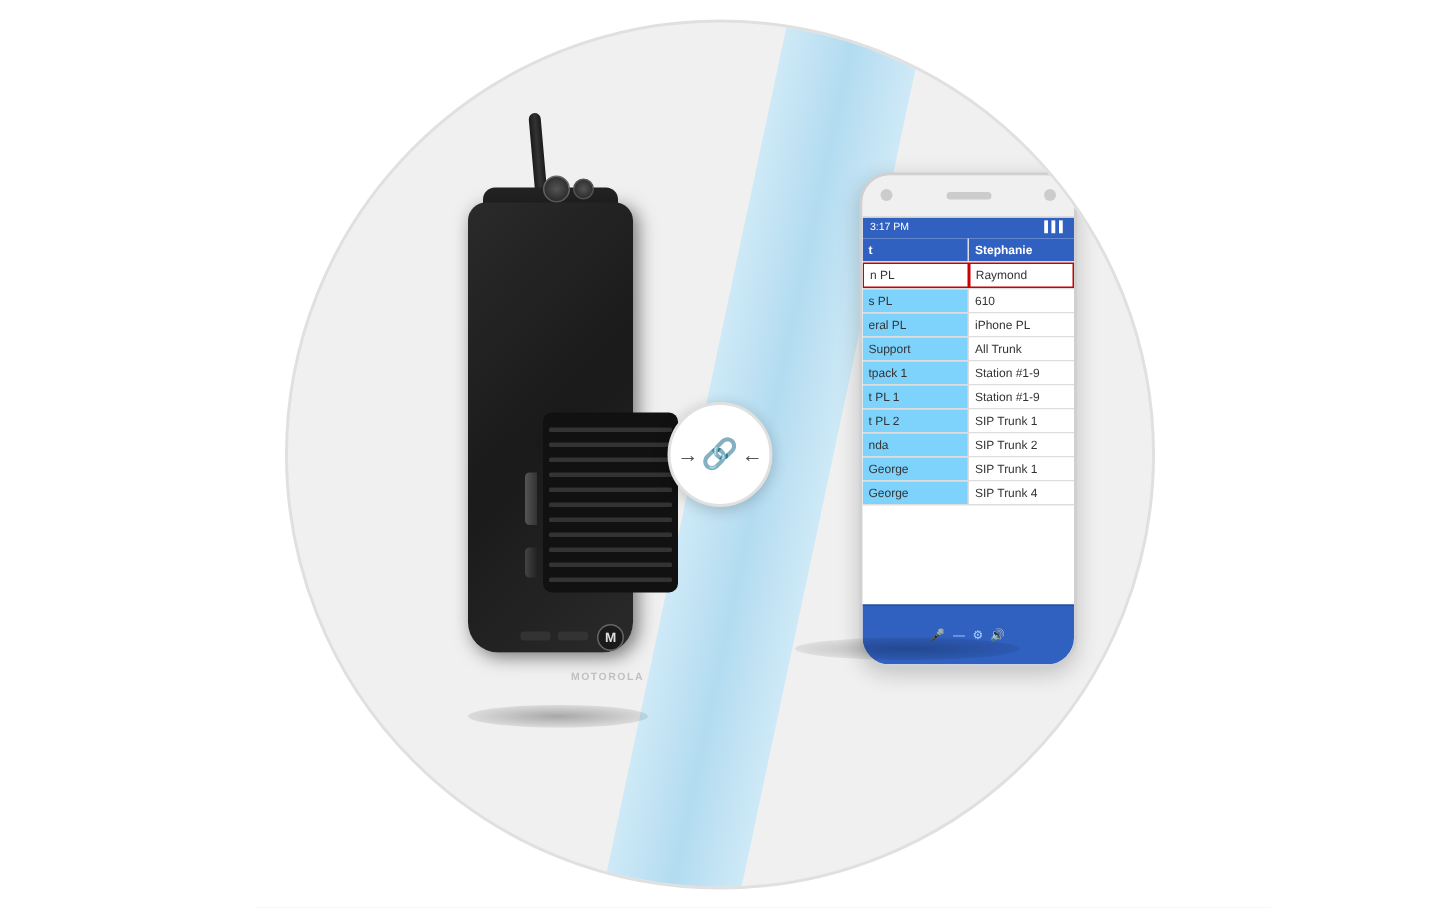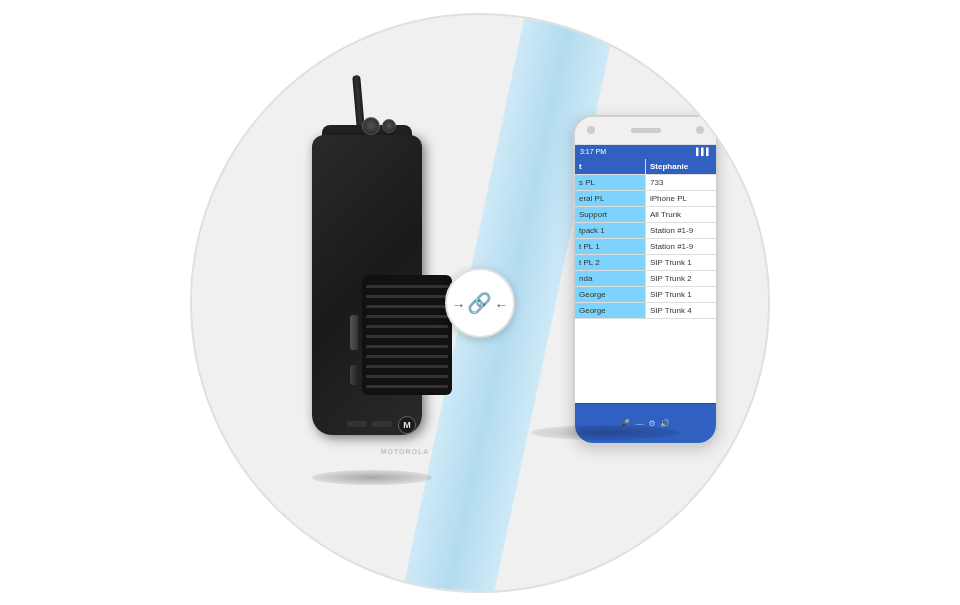--- a/index.html
+++ b/index.html
@@ -452,23 +452,27 @@
           <div class="status-bar">
             <span class="status-bar-text">3:17 PM</span>
             <span class="status-bar-text">▌▌▌</span>
           </div>
 
           <div>
           <div class="contact-row header-row">
                 <div class="contact-cell-left">t</div>
                 <div class="contact-cell-right">Stephanie</div>
               </div>
+              <div class="contact-row highlighted">
+                <div class="contact-cell-left">n PL</div>
+                <div class="contact-cell-right">Raymond</div>
+              </div>
               <div class="contact-row">
                 <div class="contact-cell-left">s PL</div>
-                <div class="contact-cell-right">733</div>
+                <div class="contact-cell-right">610</div>
               </div>
               <div class="contact-row">
                 <div class="contact-cell-left">eral PL</div>
                 <div class="contact-cell-right">iPhone PL</div>
               </div>
               <div class="contact-row">
                 <div class="contact-cell-left">Support</div>
                 <div class="contact-cell-right">All Trunk</div>
               </div>
               <div class="contact-row">

